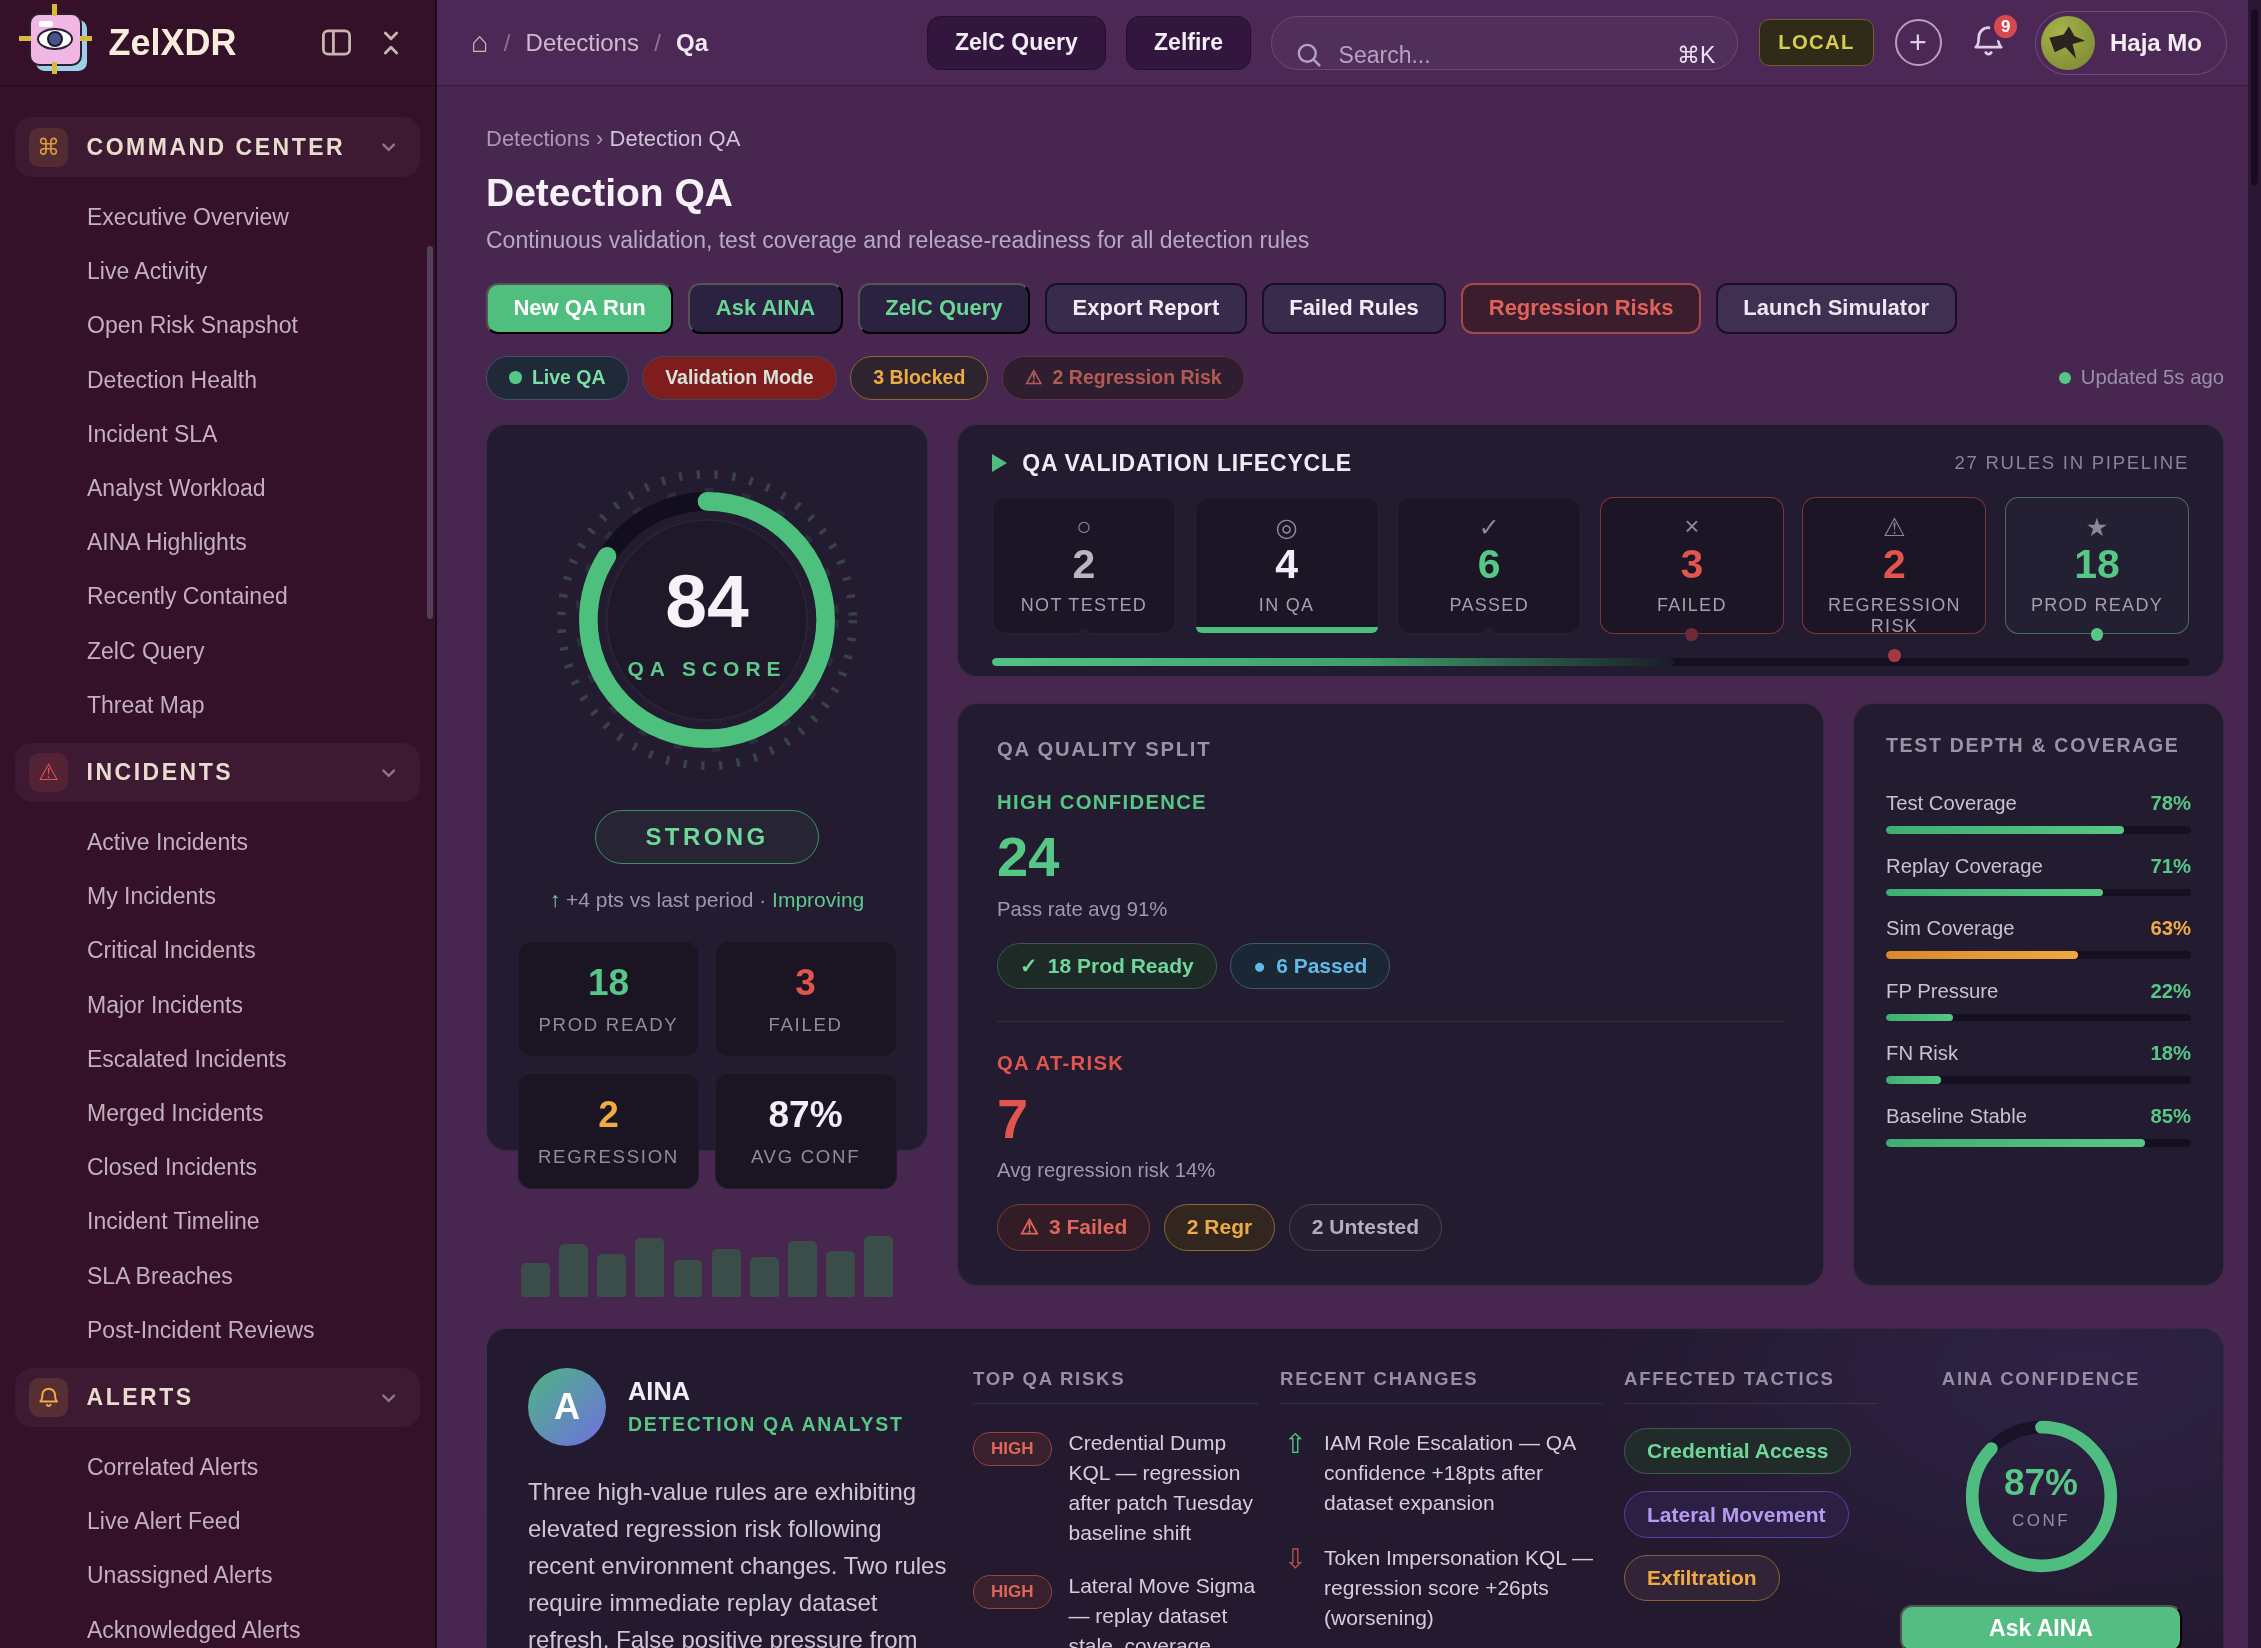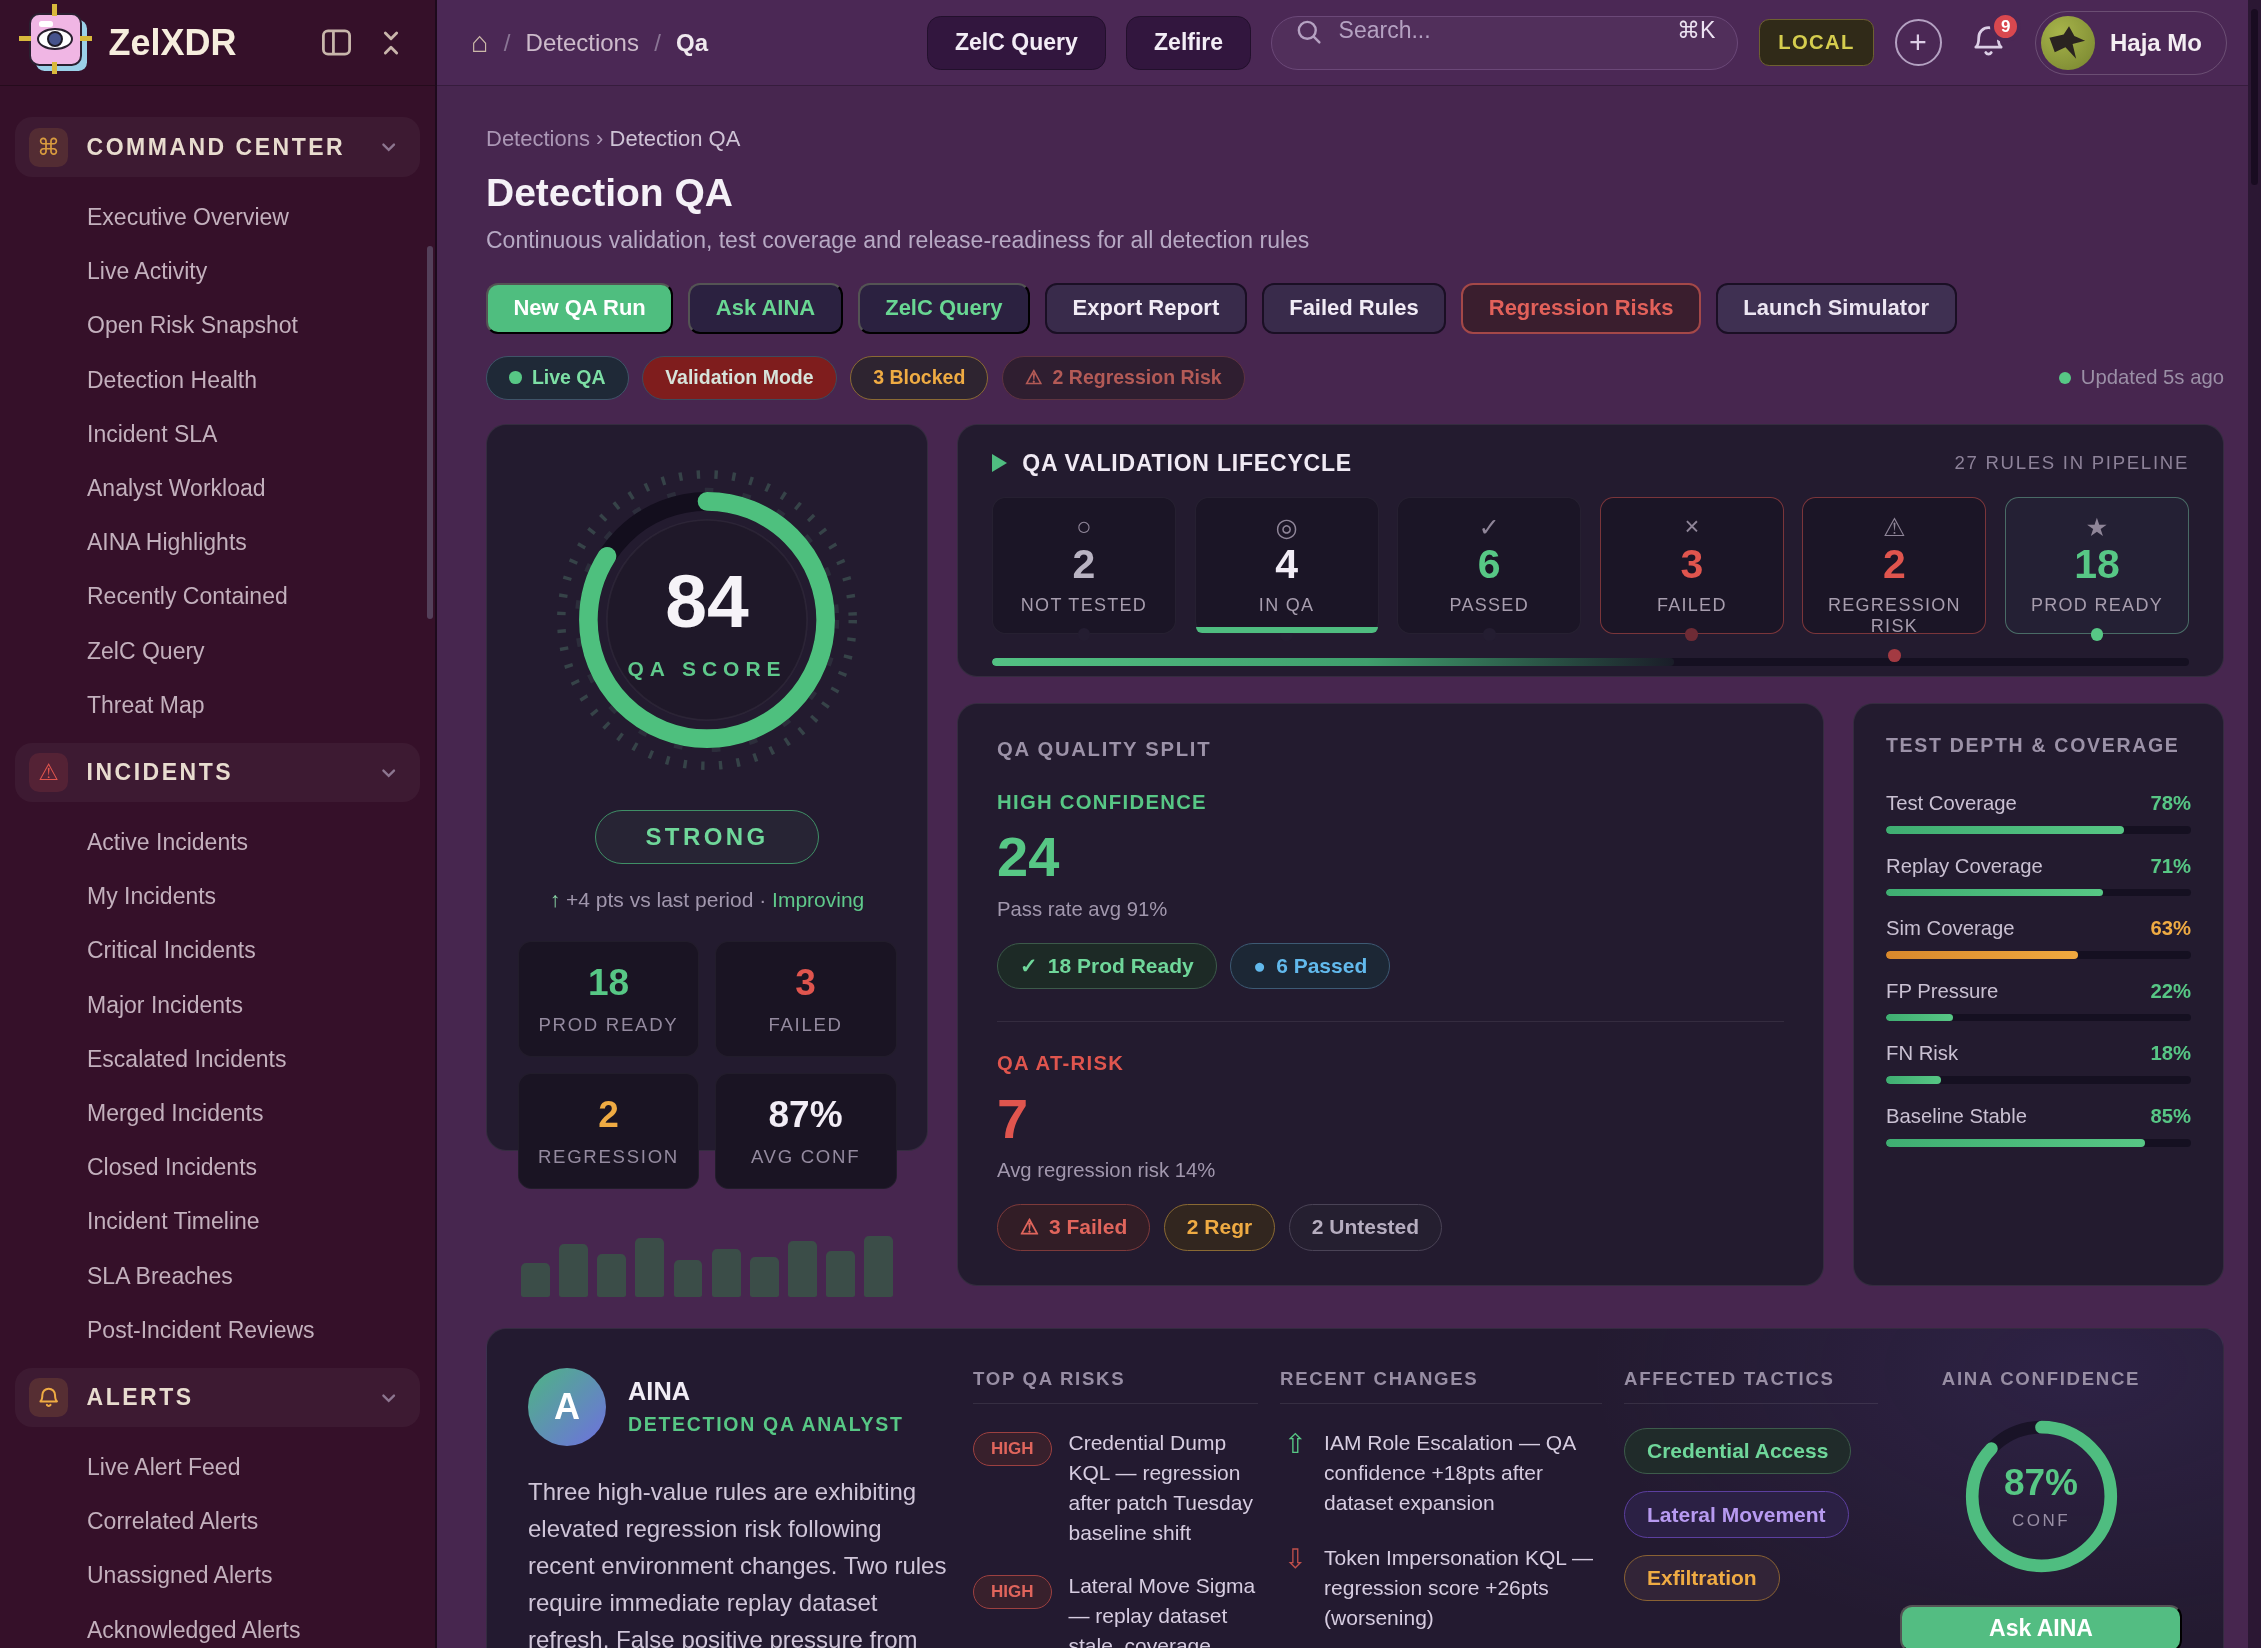--- a/index.html
+++ b/index.html
@@ -24,21 +24,21 @@
   .tb-spacer { flex:1; }
   .tb-btn {
     height:54px; padding:0 27px; border-radius:13.6px;
     background:#32163e; border:1.7px solid #22102c;
     color:#f3edf6; font-weight:bold; font-size:23px;
     display:flex; align-items:center; cursor:pointer;
   }
   .search {
     width:467px; height:54px; border-radius:846px;
     border:1.7px solid #6b4878; background:rgba(255,255,255,0.035);
-    display:flex; align-items:flex-start; gap:15.2px; padding:0 22px;
+    display:flex; align-items:flex-end; gap:15.2px; padding:0 22px;
   }
   .search input { flex:1; background:none; border:none; outline:none; color:#e8dcf0; font-size:23px; font-family:"Liberation Sans",sans-serif; }
   .search input::placeholder { color:#b5a2c2; }
   .search .kbd { color:#ece2f2; font-size:23px; }
   .local {
     height:47px; padding:0 18.6px; border-radius:10.2px;
     border:1.7px solid #6e6130; background:#302a18;
     color:#d5cd4e; font-weight:bold; font-size:20.3px; letter-spacing:1.3px;
     display:flex; align-items:center;
   }
@@ -330,22 +330,22 @@
             <path d="M10.3 18.8a2 2 0 0 0 3.4 0"></path>
           </svg>
       </span>
       <span class="sb-sec-label">ALERTS</span>
       <span class="sb-chev">
           <svg viewBox="0 0 24 24" width="25.4" height="25.4" fill="none" stroke="#8d7690" stroke-width="2.2" stroke-linecap="round">
             <polyline points="7,10 12,15 17,10"></polyline>
           </svg>
         </span>
     </div>
+    <a class="sb-item">Correlated Alerts</a>
     <a class="sb-item">Live Alert Feed</a>
-    <a class="sb-item">Correlated Alerts</a>
     <a class="sb-item">Unassigned Alerts</a>
     <a class="sb-item">Acknowledged Alerts</a>
   </nav>
   <div class="sb-thumb"></div>
 </aside>
 
 <header class="topbar">
   <div class="crumb">
     <span class="home">⌂</span>
     <span class="sep">/</span>

